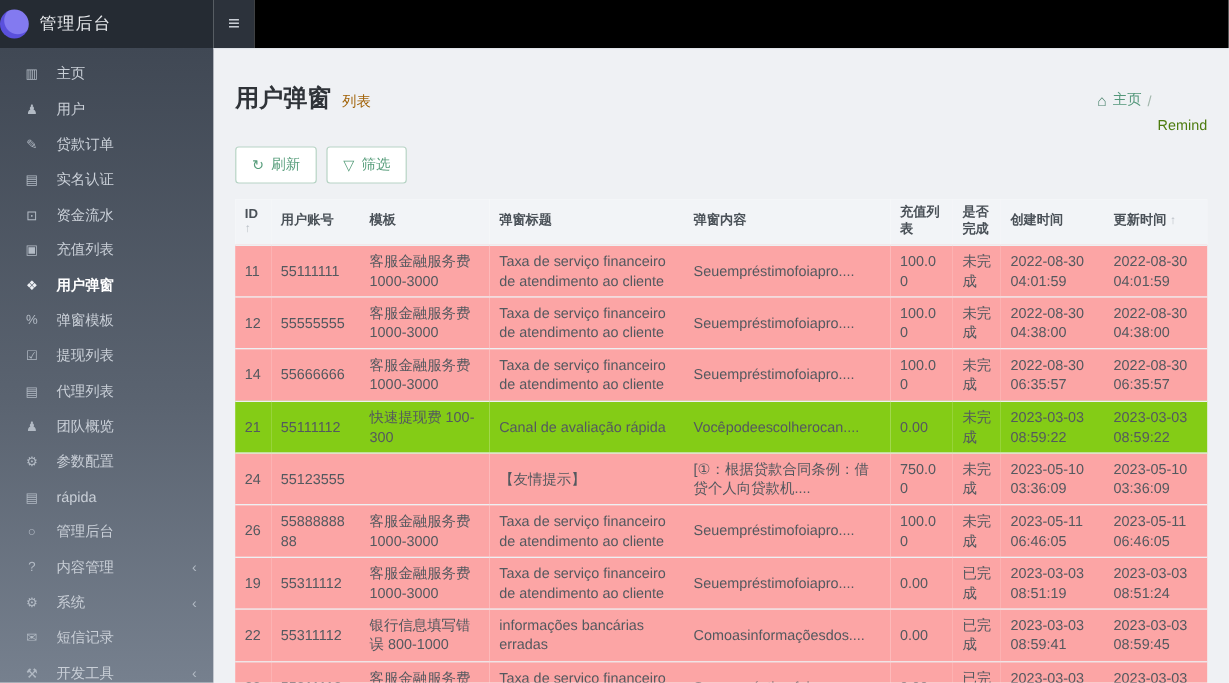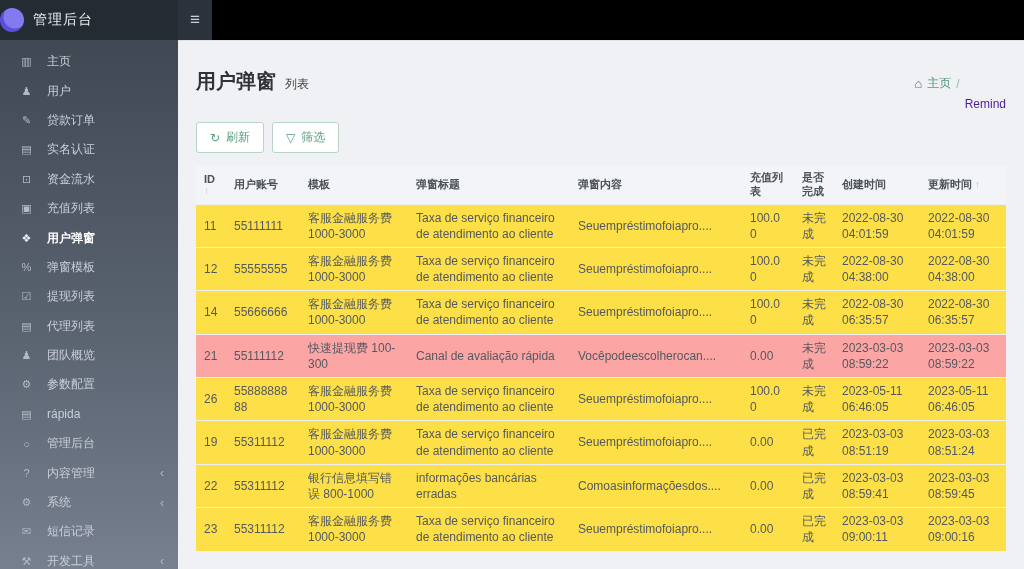--- a/index.html
+++ b/index.html
@@ -29,42 +29,42 @@
   .si-chevron { margin-left:auto; font-size:12px; color:#b2bac4; }
   .side-item.active { color:#ffffff; font-weight:bold; }
   .side-item.active .si-icon { color:#eef1f5; }
 
   
   .main { position:absolute; top:40px; left:178px; width:846px; height:529px;
     background:#eff1f4; padding:15px 18px 0 18px; overflow:hidden;
     border-top:1px solid #dfe3e8; }
   .page-head { display:flex; align-items:baseline; }
   .page-title { font-size:20px; font-weight:bold; color:#2f3338; }
-  .page-sub { font-size:12px; color:#404040; margin-left:9px; }
+  .page-sub { font-size:12px; color:#a16207; margin-left:9px; }
   .breadcrumb { margin-left:auto; font-size:12px; color:#53977a; display:flex; align-items:center; gap:5px; }
   .bc-home-icon { font-size:13px; color:#47806a; }
   .bc-link { color:#53977a; text-decoration:none; cursor:pointer; }
   .bc-sep { color:#9fb5aa; }
-  .bc-current { color:#4c1d95;margin-top:41px; }
+  .bc-current { color:#4d7c0f;margin-top:41px; }
 
   .toolbar { margin-top:11px; display:flex; gap:8px; }
   .btn { display:inline-flex; align-items:center; gap:6px; background:#fff;
     border:1px solid #b7d4c5; border-radius:3px; color:#579d7b; font-size:12px;
     padding:6px 13px; cursor:pointer; font-family:inherit; }
   .btn-icon { font-size:12px; }
 
   
   .grid { margin-top:13px; width:810px; border-collapse:collapse; table-layout:fixed;
     background:#fff; font-size:12px; color:#54595f; }
   .grid thead th { background:#f2f4f7; color:#4a5158; font-size:11px; font-weight:bold;
     text-align:left; padding:5px 8px; vertical-align:middle; line-height:1.25; height:36px;margin-top:44px; }
   .grid td { padding:5px 8px; border-top:1px solid #edf0f3; vertical-align:middle;
     line-height:1.35; word-wrap:break-word; }
-  .grid tbody tr { background:#fde047; cursor:pointer; }
-  .grid tbody tr.hl { background:#fca5a5; }
+  .grid tbody tr { background:#fca5a5; cursor:pointer; }
+  .grid tbody tr.hl { background:#84cc16; }
   .th-stack { display:flex; flex-direction:column; line-height:1.1; }
   .sort { color:#b9bfc6; font-size:10px; font-weight:normal; }
   .sort-inline { color:#b9bfc6; font-size:10px; font-weight:normal; margin-left:3px; }
 </style>
 </head>
 <body>
 
 <div class="topbar">
   <div class="brand">
     <span class="logo"></span>
@@ -247,20 +247,31 @@
         <td>55111112</td>
         <td>快速提现费 100-300</td>
         <td>Canal de avaliação rápida</td>
         <td>Vocêpodeescolherocan....</td>
         <td>0.00</td>
         <td>未完成</td>
         <td>2023-03-03 08:59:22</td>
         <td>2023-03-03 08:59:22</td>
       </tr>
       <tr>
+        <td>24</td>
+        <td>55123555</td>
+        <td></td>
+        <td>【友情提示】</td>
+        <td>[①：根据贷款合同条例：借贷个人向贷款机....</td>
+        <td>750.00</td>
+        <td>未完成</td>
+        <td>2023-05-10 03:36:09</td>
+        <td>2023-05-10 03:36:09</td>
+      </tr>
+      <tr>
         <td>26</td>
         <td>5588888888</td>
         <td>客服金融服务费 1000-3000</td>
         <td>Taxa de serviço financeiro de atendimento ao cliente</td>
         <td>Seuempréstimofoiapro....</td>
         <td>100.00</td>
         <td>未完成</td>
         <td>2023-05-11 06:46:05</td>
         <td>2023-05-11 06:46:05</td>
       </tr>

